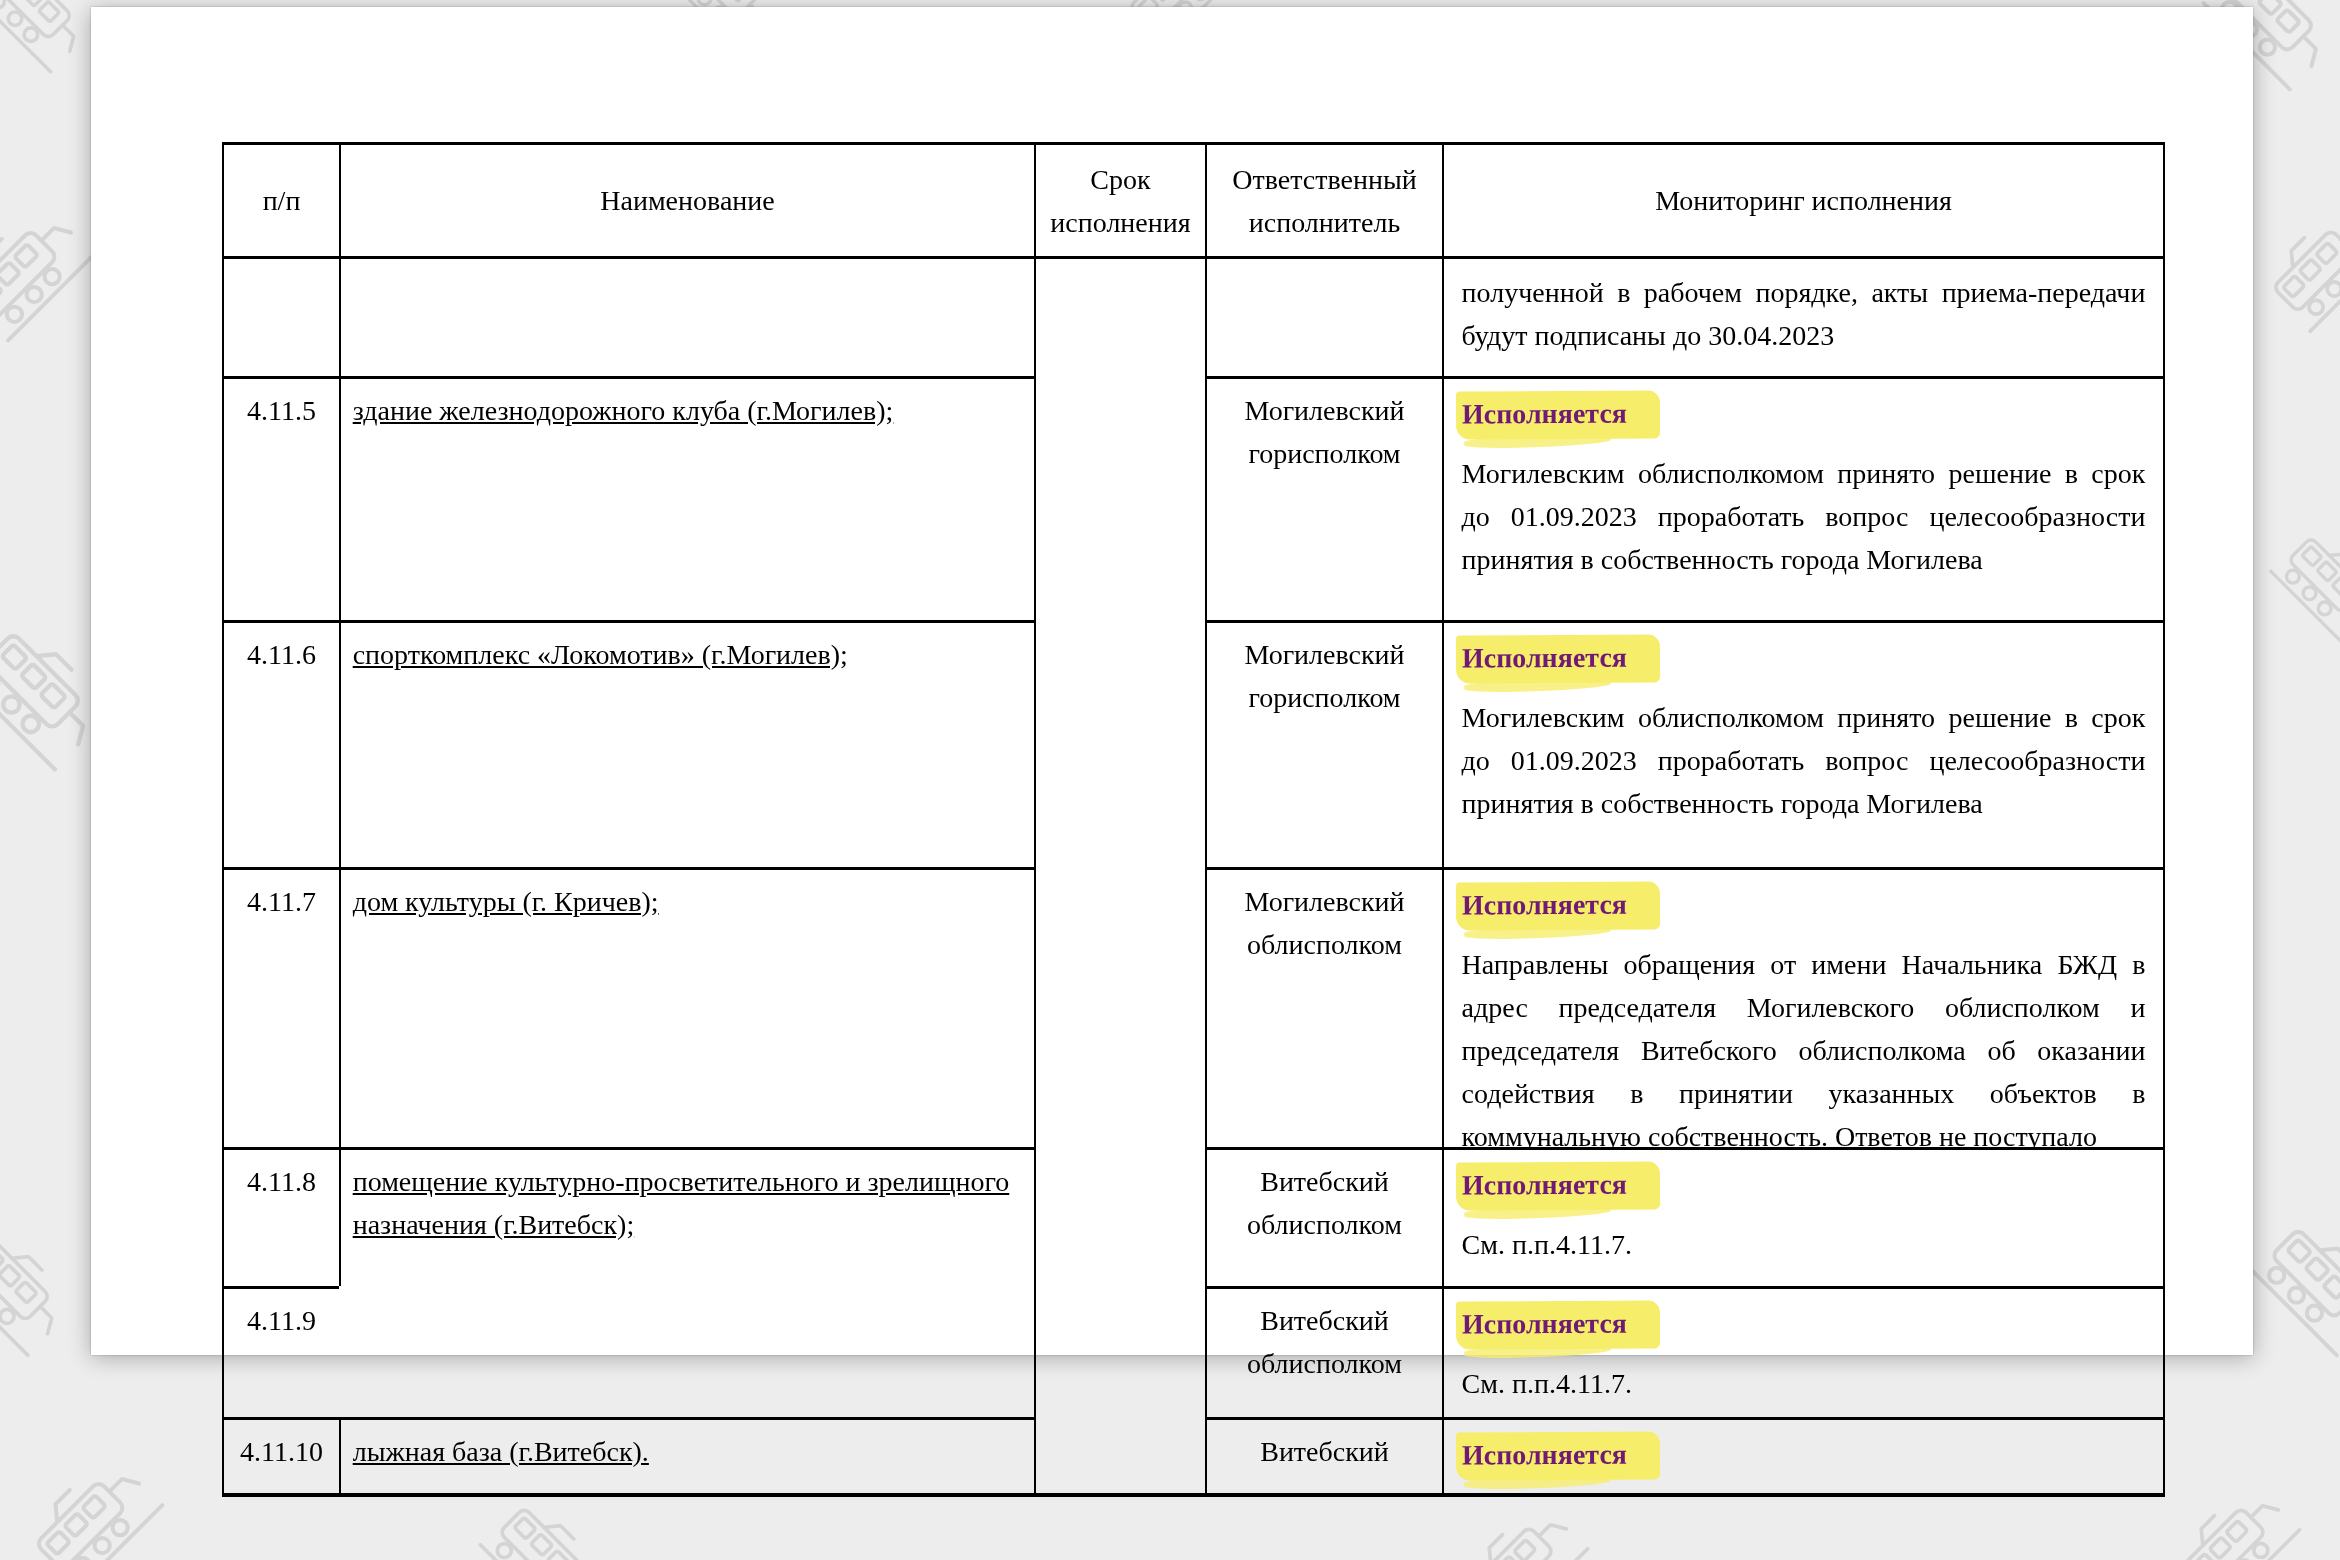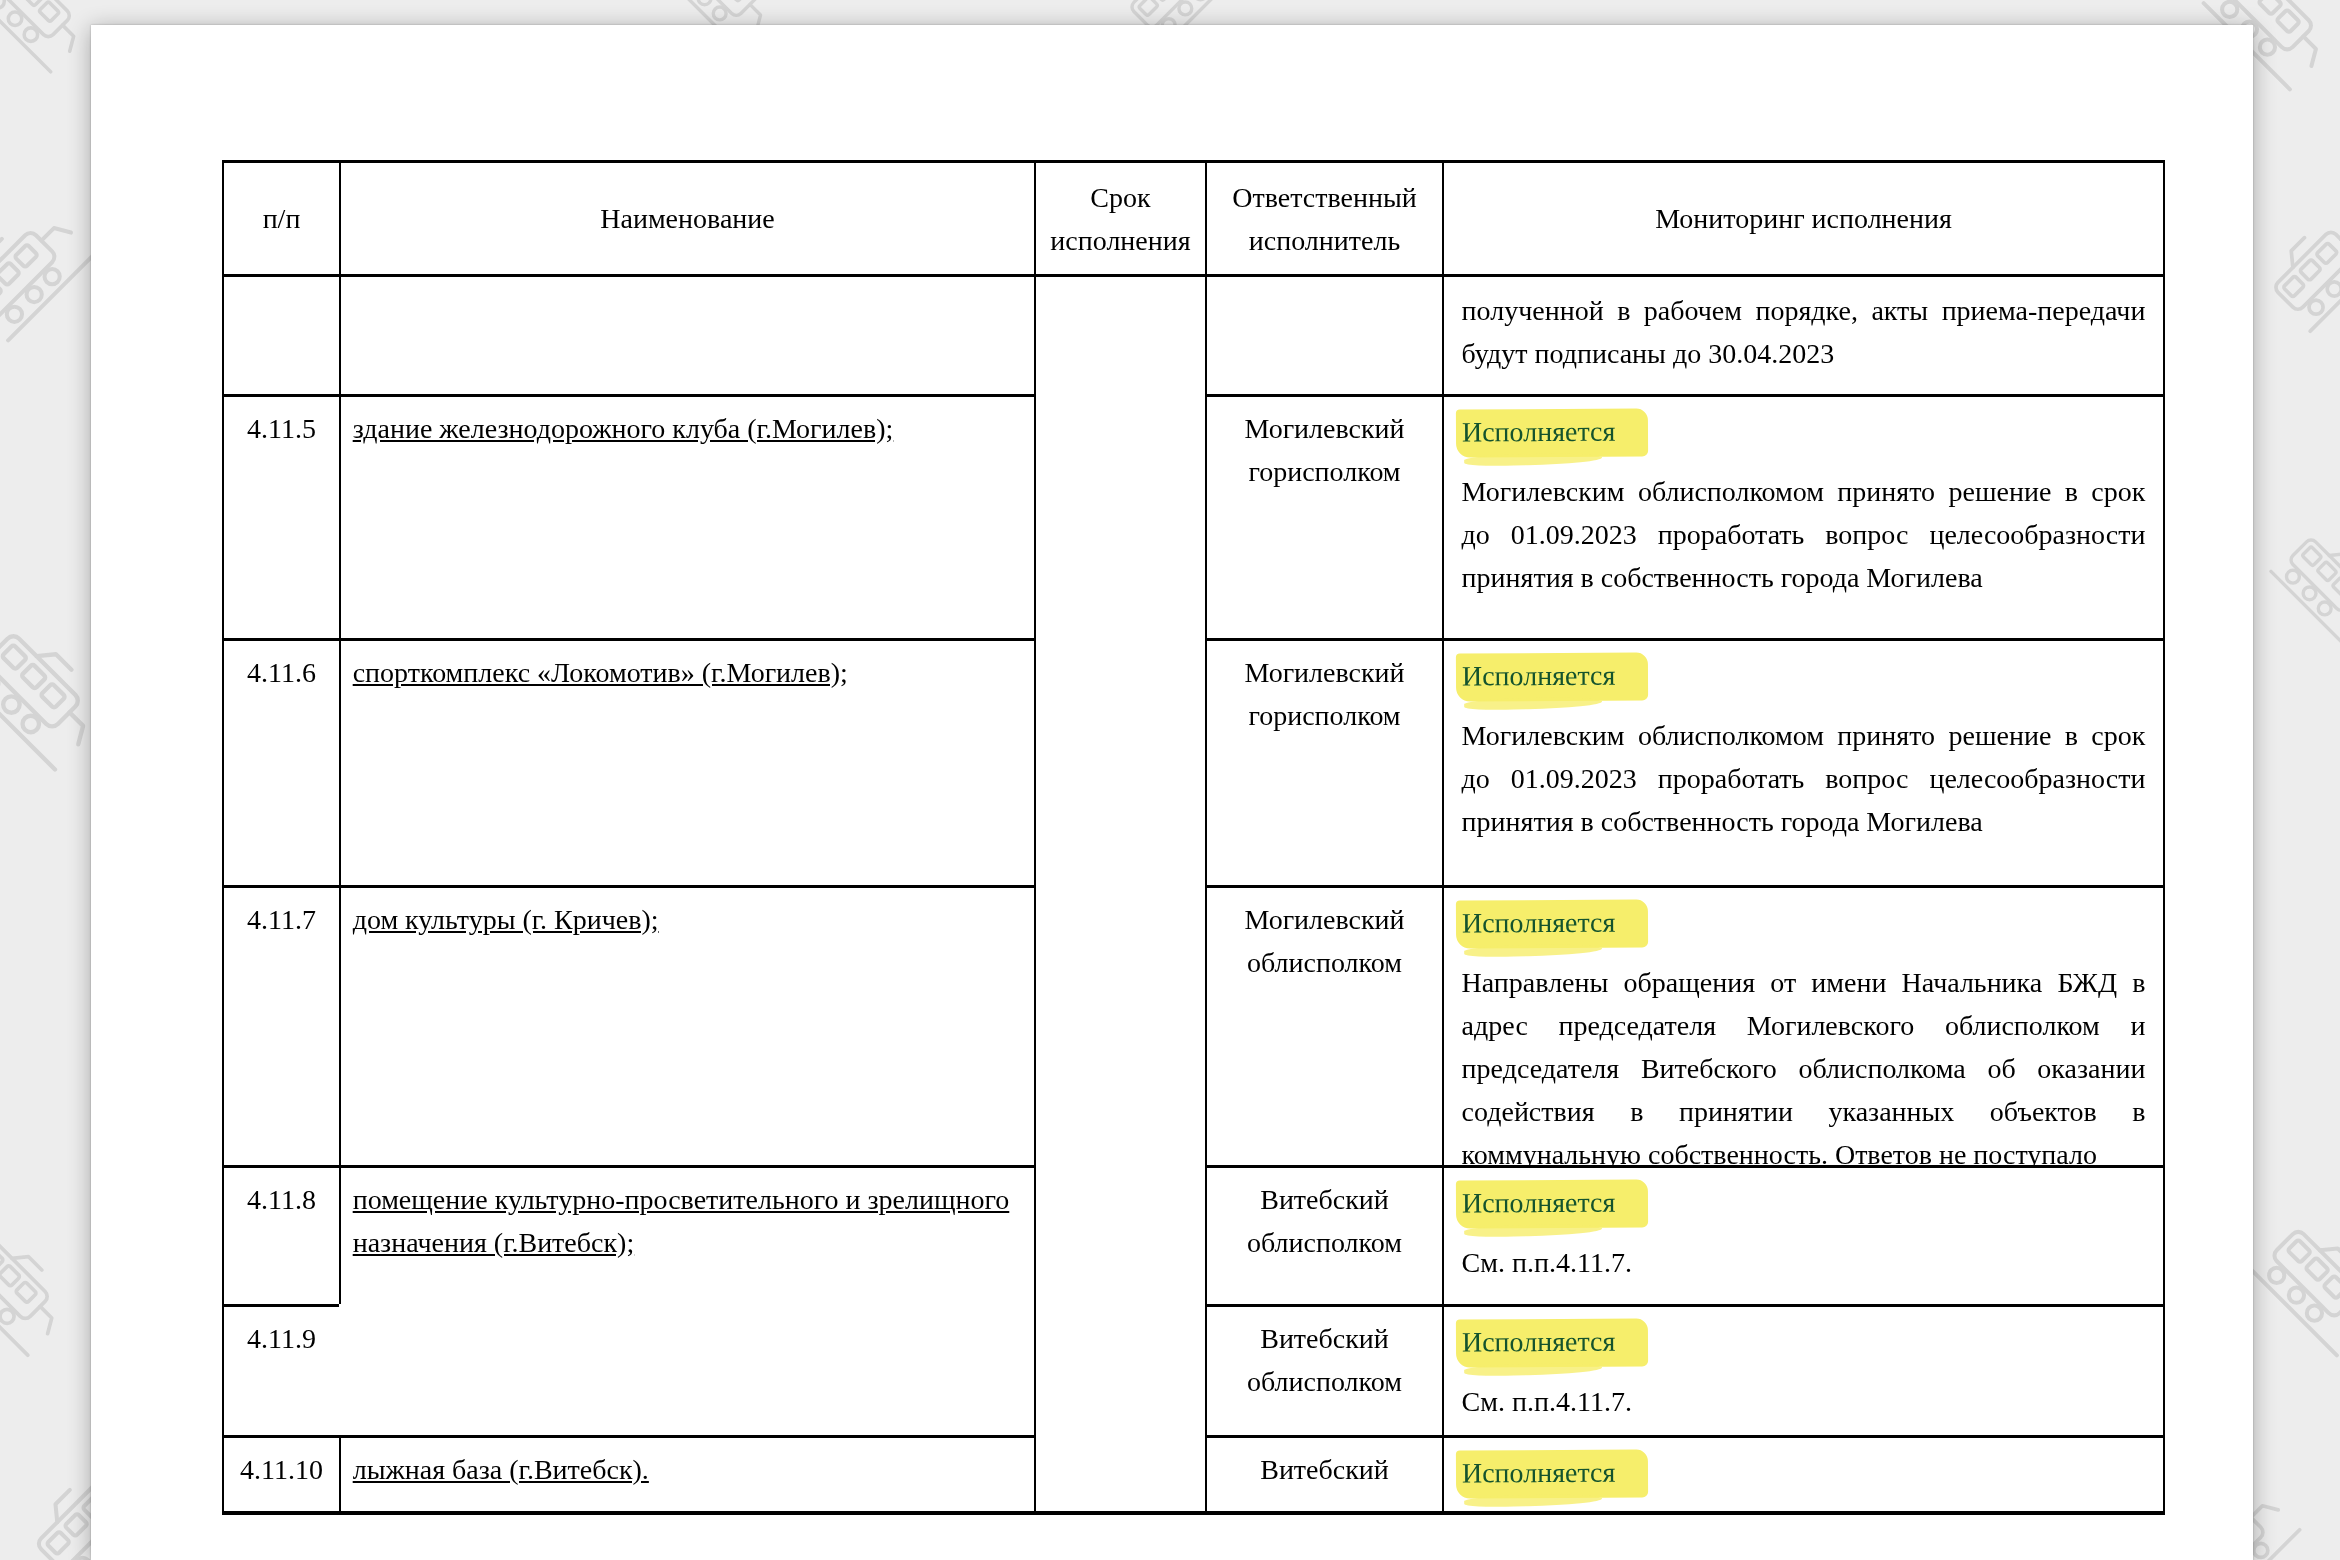--- a/index.html
+++ b/index.html
@@ -8,21 +8,21 @@
     background:#ededed;
     font-family:"Liberation Serif", serif;
     color:#000;
   }
   
   .bg-layer{position:absolute;inset:0;}
   .doodle{position:absolute;opacity:.9;}
   .doodle svg{display:block;stroke:#d2d2d2;fill:none;stroke-width:3.2;stroke-linecap:round;stroke-linejoin:round;}
   
   .page{
-    position:absolute;left:91px;top:25px;width:2162px;height:1536px;
+    position:absolute;left:91px;top:7px;width:2162px;height:1348px;
     background:#ffffff;
     box-shadow:0 2.9px 21.5px rgba(0,0,0,.30), 0 0 2px rgba(0,0,0,.25);
   }
   
   .mtable{
     position:absolute;left:131px;top:135px;
     display:grid;
     grid-template-columns:115px 695px 171px 237px 721px;
     grid-template-rows:114px 117px 244px 247px 280px 139px 131px 76px;
     border:2.9px solid #000;
@@ -39,21 +39,21 @@
   .c-num{text-align:center;padding-top:9.8px;}
   .c-name{padding:9.8px 13.7px 0 11.7px;text-align:left;text-decoration:underline;}
   .c-exec{text-align:center;padding:9.8px 5.9px 0 5.9px;}
   .c-mon{padding:11.7px 17.6px 0 17.6px;text-align:justify;}
   .c-mon p{margin:13.7px 0 0 0;}
   .c-mon p:first-child{margin-top:0;}
   .deadline-span{grid-column:3;grid-row:2/9;}
   
   .status{
     display:inline-block;position:relative;
-    font-weight:normal;color:#14532d;
+    font-weight:bold;color:#701a75;
     background:#f6ee6b;
     padding:1px 33px 3.9px 5.9px;margin-left:-5.9px;
     border-radius:3.9px 11.7px 5.9px 13.7px;
     transform:rotate(-.3deg);
   }
   .status::after{
     content:"";position:absolute;left:7.8px;bottom:-7.8px;height:10.7px;width:72%;
     background:rgba(246,238,107,.8);
     border-radius:45% 55% 60% 40%;
     transform:rotate(-1.2deg);

